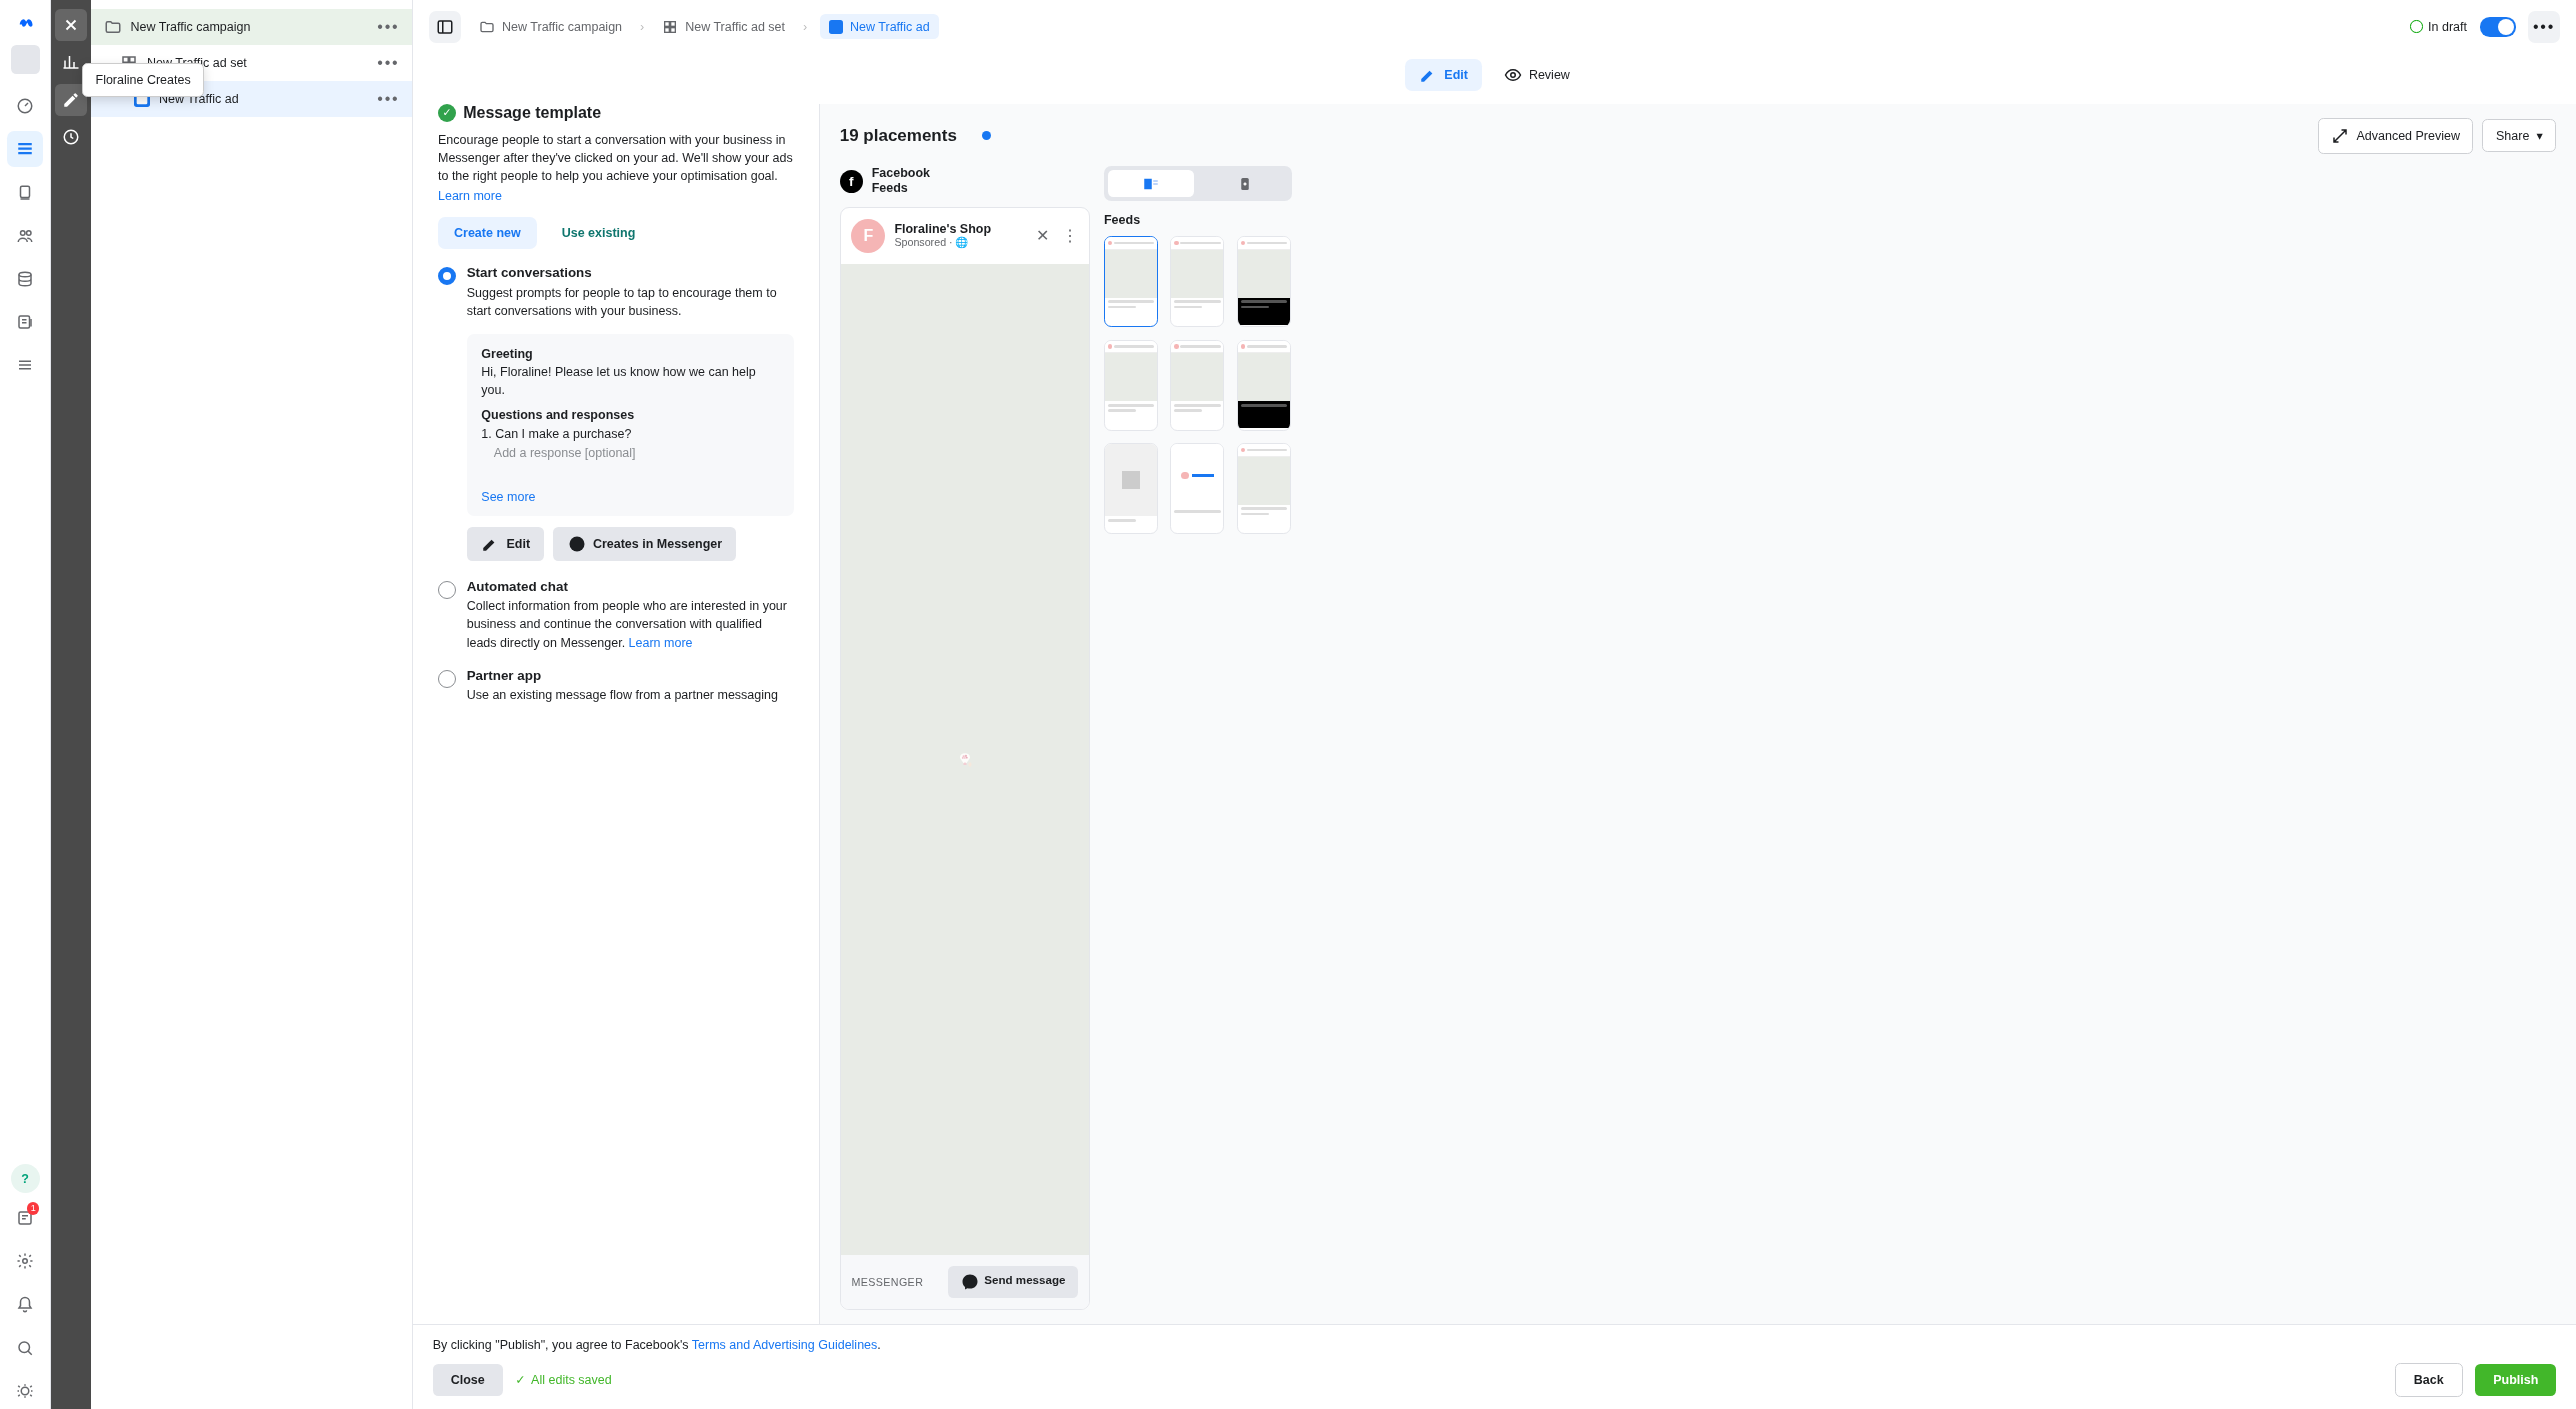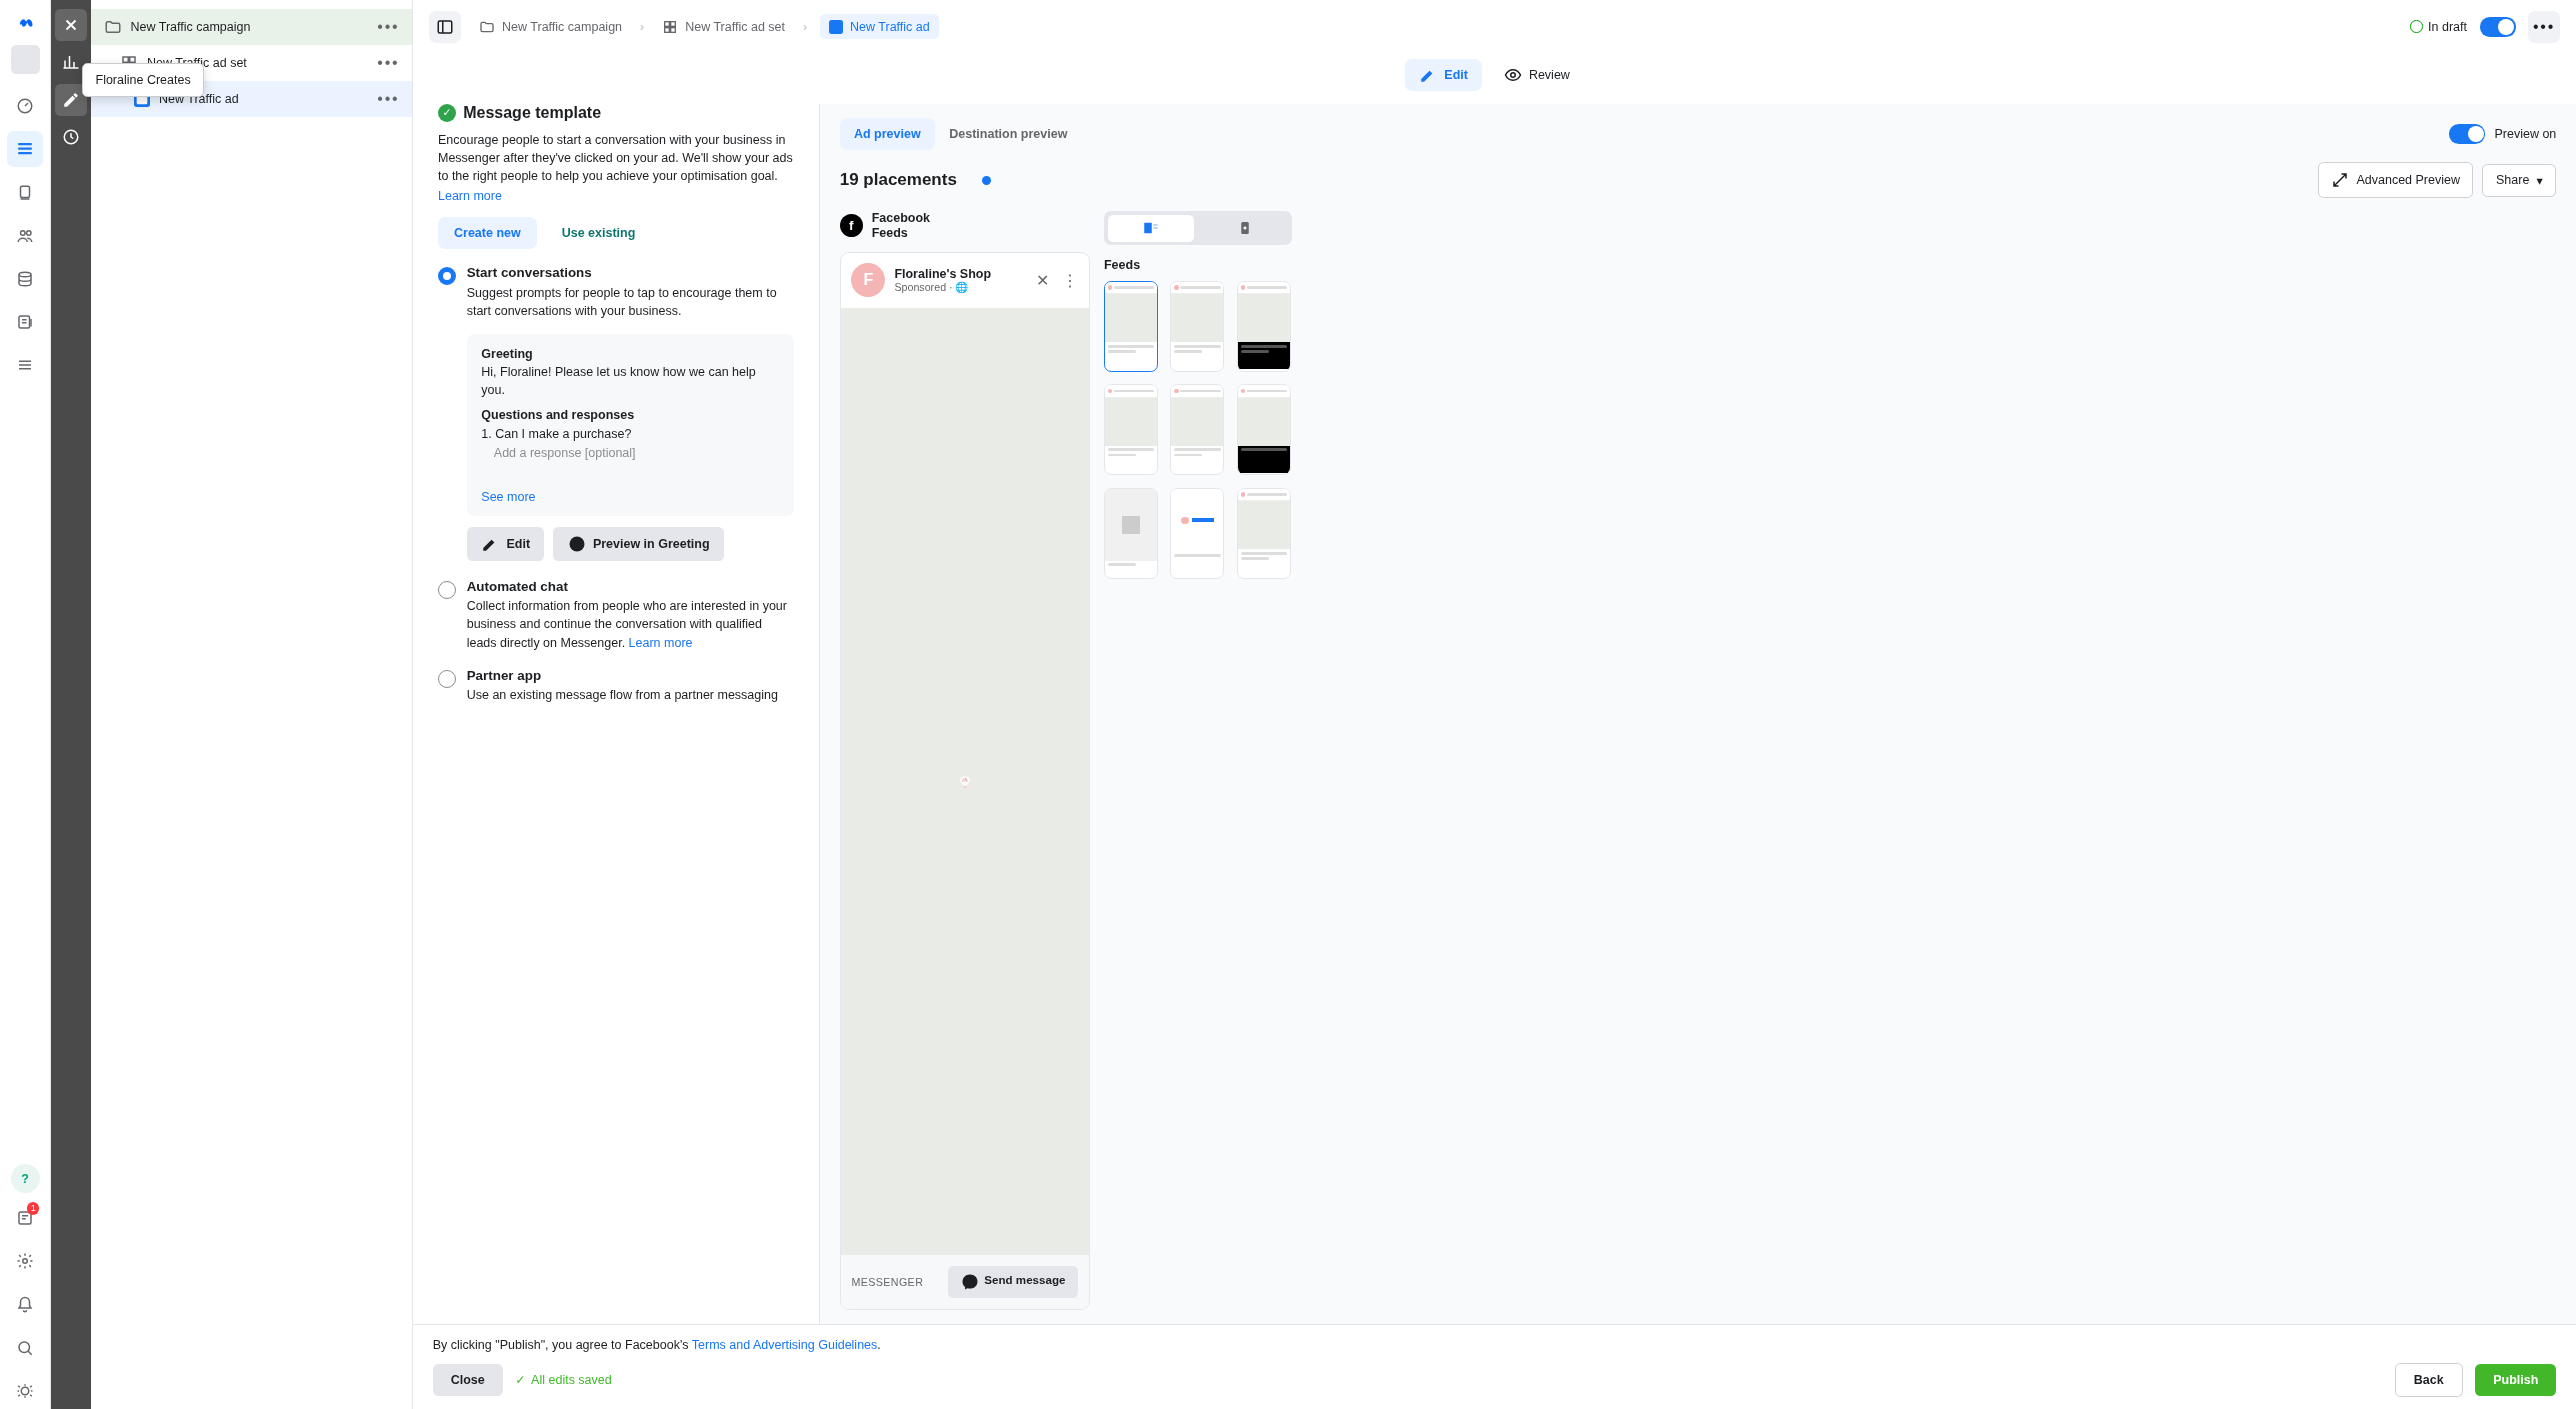--- a/index.html
+++ b/index.html
@@ -354,21 +354,21 @@
           <div class="btn">
             <svg viewBox="0 0 24 24" width="12.5" height="12.5" fill="#1c1e21">
                 <path d="M3 17.25V21h3.75L17.81 9.94l-3.75-3.75L3 17.25z"></path>
               </svg>
             <span>Edit</span>
           </div>
           <div class="btn">
             <svg viewBox="0 0 24 24" width="12.5" height="12.5" fill="#1c1e21">
                 <circle cx="12" cy="12" r="10"></circle>
               </svg>
-            <span>Preview in Greeting</span>
+            <span>Creates in Messenger</span>
           </div>
         </div>
 
         <div class="radio-row">
           <div class="radio"></div>
           <div class="radio-body">
             <h3>Automated chat</h3>
             <p class="desc"><span>Collect information from people who are interested in your business and continue the conversation with qualified leads directly on Messenger. </span><span class="link">Learn more</span></p>
           </div>
         </div>
@@ -376,28 +376,20 @@
         <div class="radio-row">
           <div class="radio"></div>
           <div class="radio-body">
             <h3>Partner app</h3>
             <p class="desc">Use an existing message flow from a partner messaging</p>
           </div>
         </div>
       </div>
 
       <div class="right-panel">
-        <div class="preview-tabs">
-          <div class="ptab active">Ad preview</div>
-          <div class="ptab">Destination preview</div>
-          <div class="preview-toggle">
-            <div class="toggle"></div>
-            <span>Preview on</span>
-          </div>
-        </div>
 
         <div class="placements-row">
           <h3>19 placements</h3>
           <span class="blue-dot"></span>
           <div class="pbtn">
             <svg viewBox="0 0 24 24" width="14.3" height="14.3" fill="none" stroke="#1c1e21" stroke-width="2">
                 <path d="M4 14v6h6M20 10V4h-6M4 20L20 4"></path>
               </svg>
             <span>Advanced Preview</span>
           </div>

